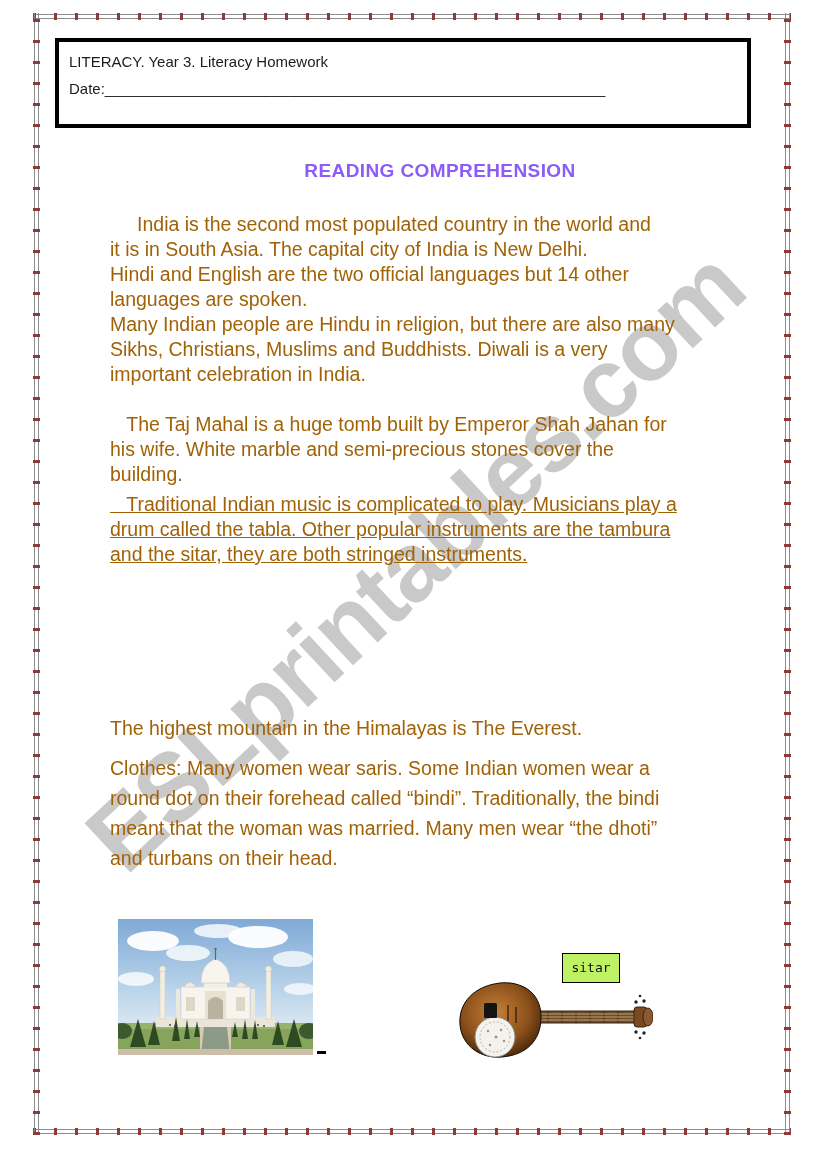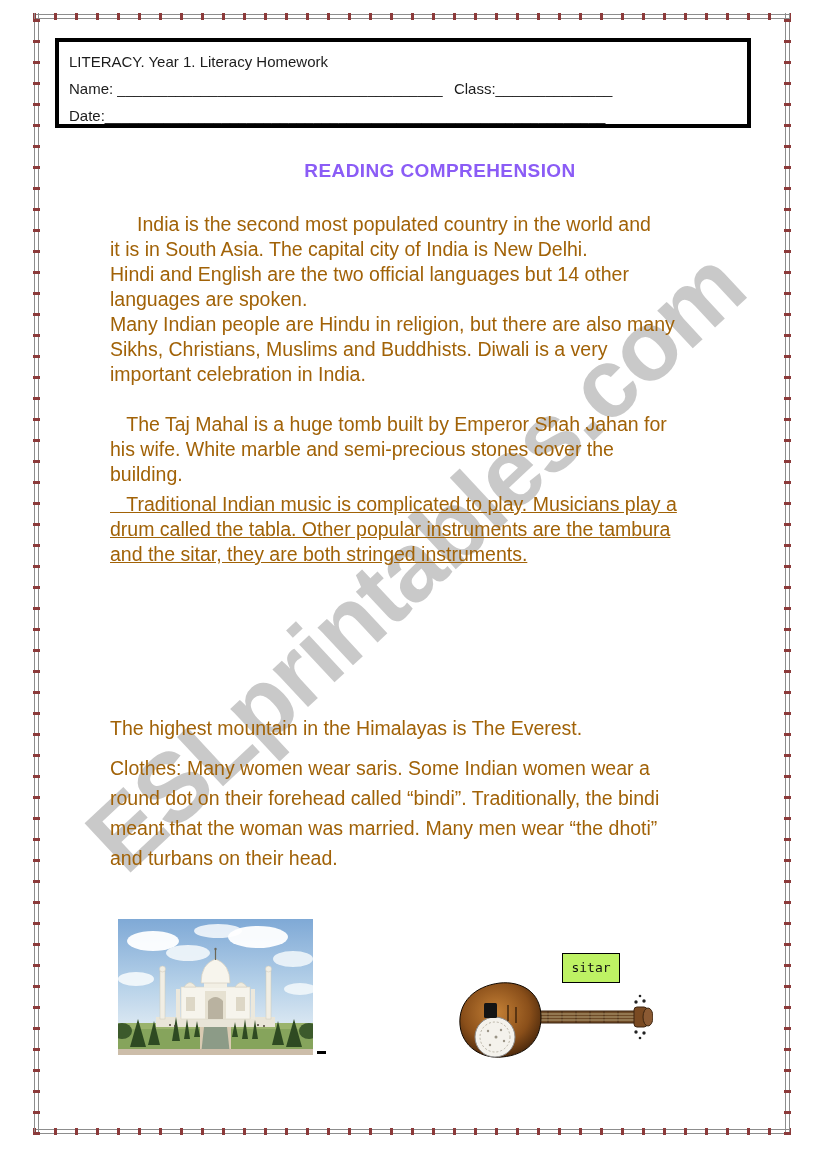--- a/index.html
+++ b/index.html
@@ -83,26 +83,21 @@
 <div class="page">
 
   <div class="bstrip b-top"></div>
   <div class="bstrip b-bottom"></div>
   <div class="bstrip b-left"></div>
   <div class="bstrip b-right"></div>
 
   <div class="wm">ESLprintables.com</div>
 
   <div class="hdr">
-    <div class="row">LITERACY. Year 1. Literacy Homework</div>
-    <div class="row">
-      <span>Name:</span>
-      <span>_______________________________________</span>
-      <span class="cls">Class:</span><span>______________</span>
-    </div>
+    <div class="row">LITERACY. Year 3. Literacy Homework</div>
     <div class="row">
       <span>Date:</span><span>____________________________________________________________</span>
     </div>
   </div>
 
   <div class="title">READING COMPREHENSION</div>
 
   <div class="para lh25 p1">&nbsp;&nbsp;&nbsp;&nbsp;&nbsp;India is the second most populated country in the world and
 it is in South Asia. The capital city of India is New Delhi.
 Hindi and English are the two official languages but 14 other

